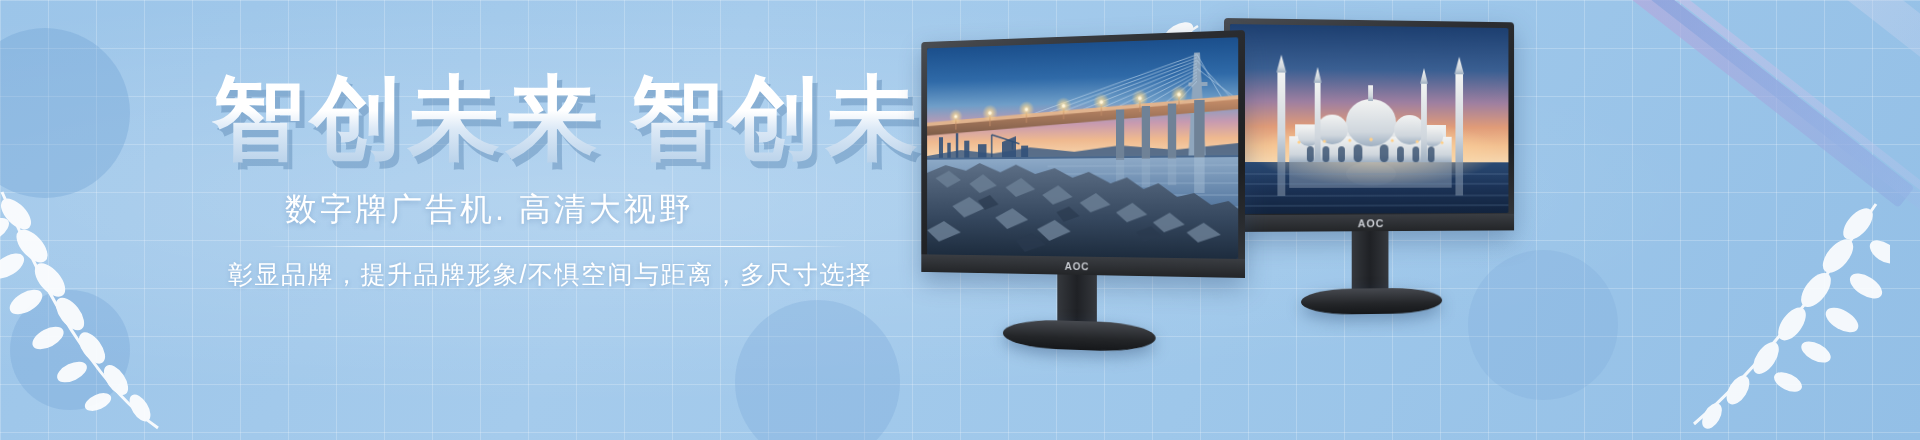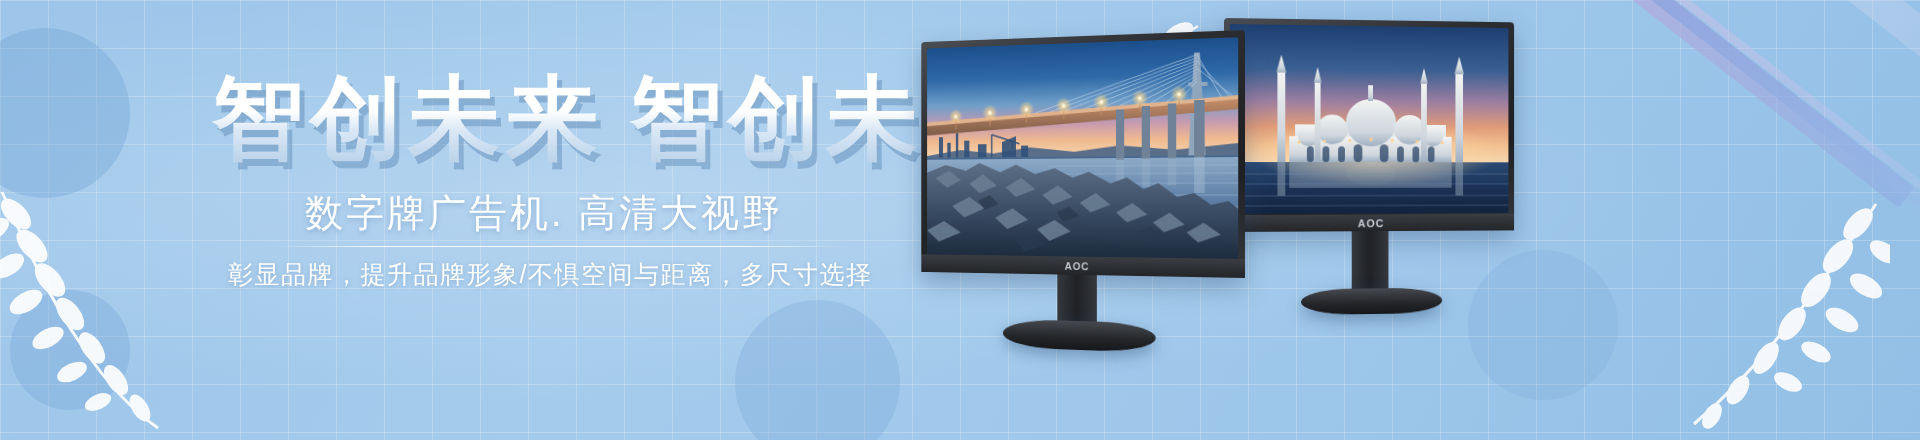--- a/index.html
+++ b/index.html
@@ -52,22 +52,22 @@
     position:absolute;left:212px;top:72px;
     font-size:92px;font-weight:700;letter-spacing:6px;line-height:1;
     white-space:nowrap;
     background:linear-gradient(180deg,#ffffff 0%,#ffffff 42%,#dce9f6 62%,#b9d2ea 100%);
     -webkit-background-clip:text;background-clip:text;
     color:transparent;-webkit-text-fill-color:transparent;
     filter:drop-shadow(5px 7px 0 rgba(92,135,180,.45));
   }
   .headline .gap{display:inline-block;width:26px;}
   .subline{
-    position:absolute;left:305px;top:188px;
-    font-size:38px;font-weight:400;letter-spacing:3px;color:#ffffff;
+    position:absolute;left:285px;top:188px;
+    font-size:32px;font-weight:400;letter-spacing:3px;color:#ffffff;
     white-space:nowrap;
     text-shadow:0 2px 5px rgba(70,110,160,.35);
   }
   .rule{
     position:absolute;left:268px;top:246px;width:580px;height:1px;
     background:linear-gradient(90deg,rgba(255,255,255,0),rgba(255,255,255,.85) 18%,rgba(255,255,255,.85) 82%,rgba(255,255,255,0));
   }
   .tagline{
     position:absolute;left:228px;top:258px;
     font-size:25px;font-weight:400;letter-spacing:1.5px;color:#ffffff;

